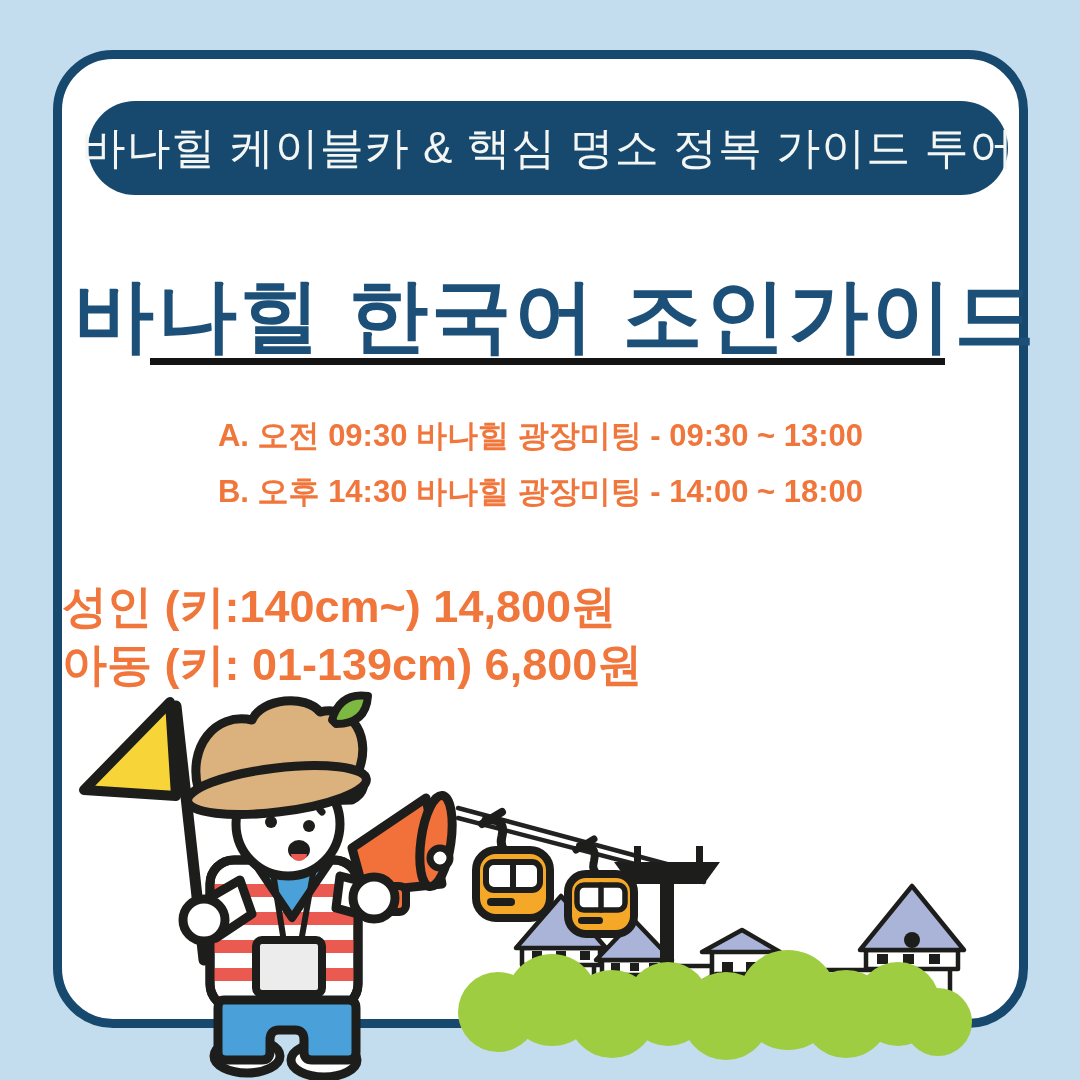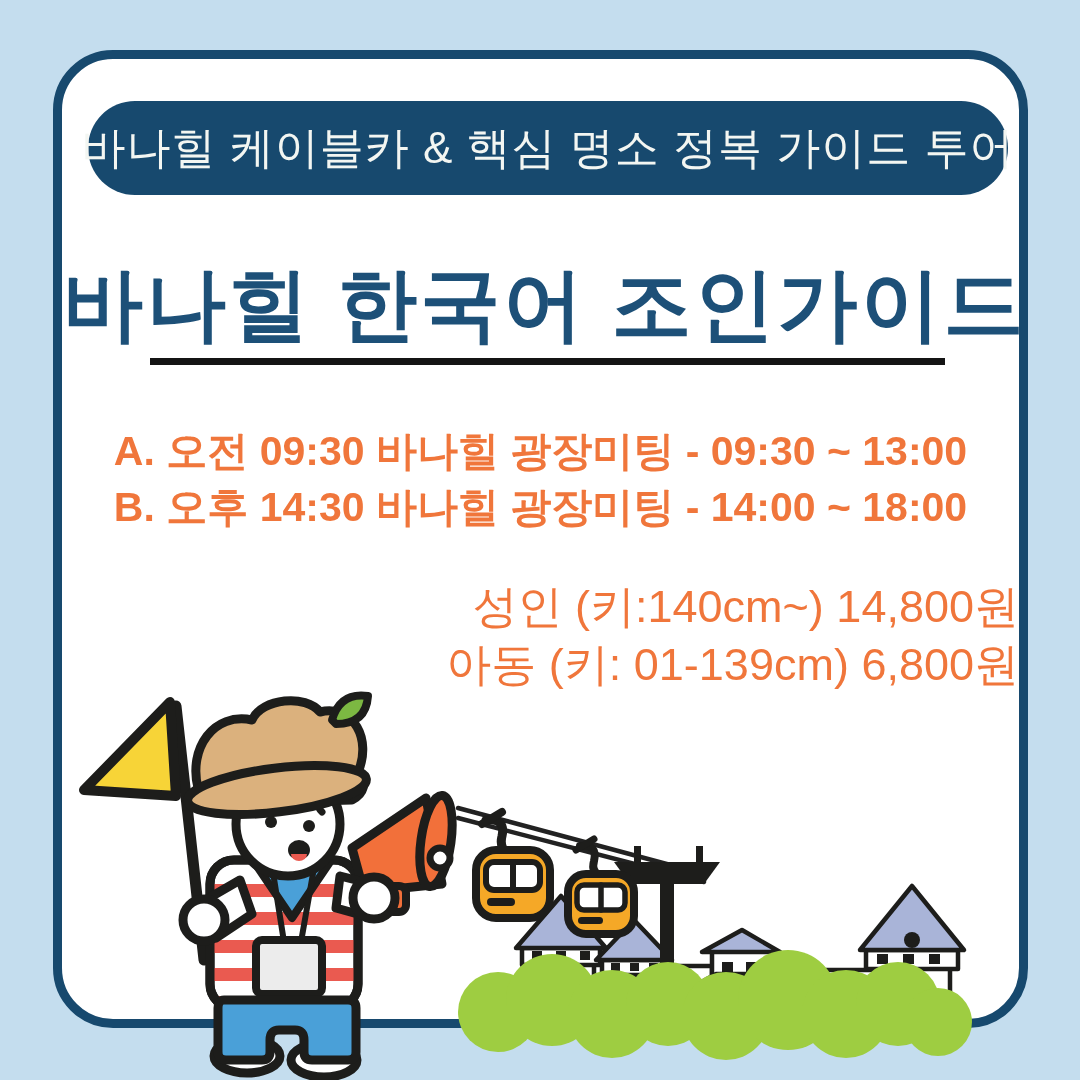--- a/index.html
+++ b/index.html
@@ -13,32 +13,32 @@
     position:absolute;left:53px;top:50px;width:957px;height:960px;
     background:#ffffff;border:9px solid #17496e;border-radius:60px;
   }
   .banner{
     position:absolute;left:26px;top:42px;width:920px;height:94px;
     background:#17496e;border-radius:48px;
     display:flex;align-items:center;justify-content:center;
   }
   .banner span{color:#f3f6f2;font-size:44px;letter-spacing:1px;white-space:nowrap;}
   .title{
-    position:absolute;left:0;top:205px;width:100%;margin:1px;
+    position:absolute;left:0;top:205px;width:100%;margin:12px;
     text-align:center;color:#1d5078;font-size:80px;line-height:80px;
     font-weight:bold;letter-spacing:3px;white-space:nowrap;
   }
   .underline{position:absolute;left:88px;top:299px;width:795px;height:7px;background:#141414;}
   .schedule{
     position:absolute;left:0;top:349px;width:100%;text-align:center;
-    color:#f0763b;font-size:41px;line-height:56px;font-weight:600;margin-top:15px;
+    color:#f0763b;font-size:31px;line-height:56px;font-weight:600;
   }
   .pricing{
-    position:absolute;left:0;top:519px;width:100%;text-align:right;
-    color:#f0763b;font-size:45px;line-height:58px;font-weight:400;
+    position:absolute;left:0;top:519px;width:100%;text-align:left;
+    color:#f0763b;font-size:45px;line-height:58px;font-weight:700;
   }
   .schedule p,.pricing p{margin:0;white-space:nowrap;}
   .illustration{position:absolute;left:0;top:0;width:1080px;height:1080px;}
 </style>
 </head>
 <body>
 
 <div class="page">
 
   <div class="card">

